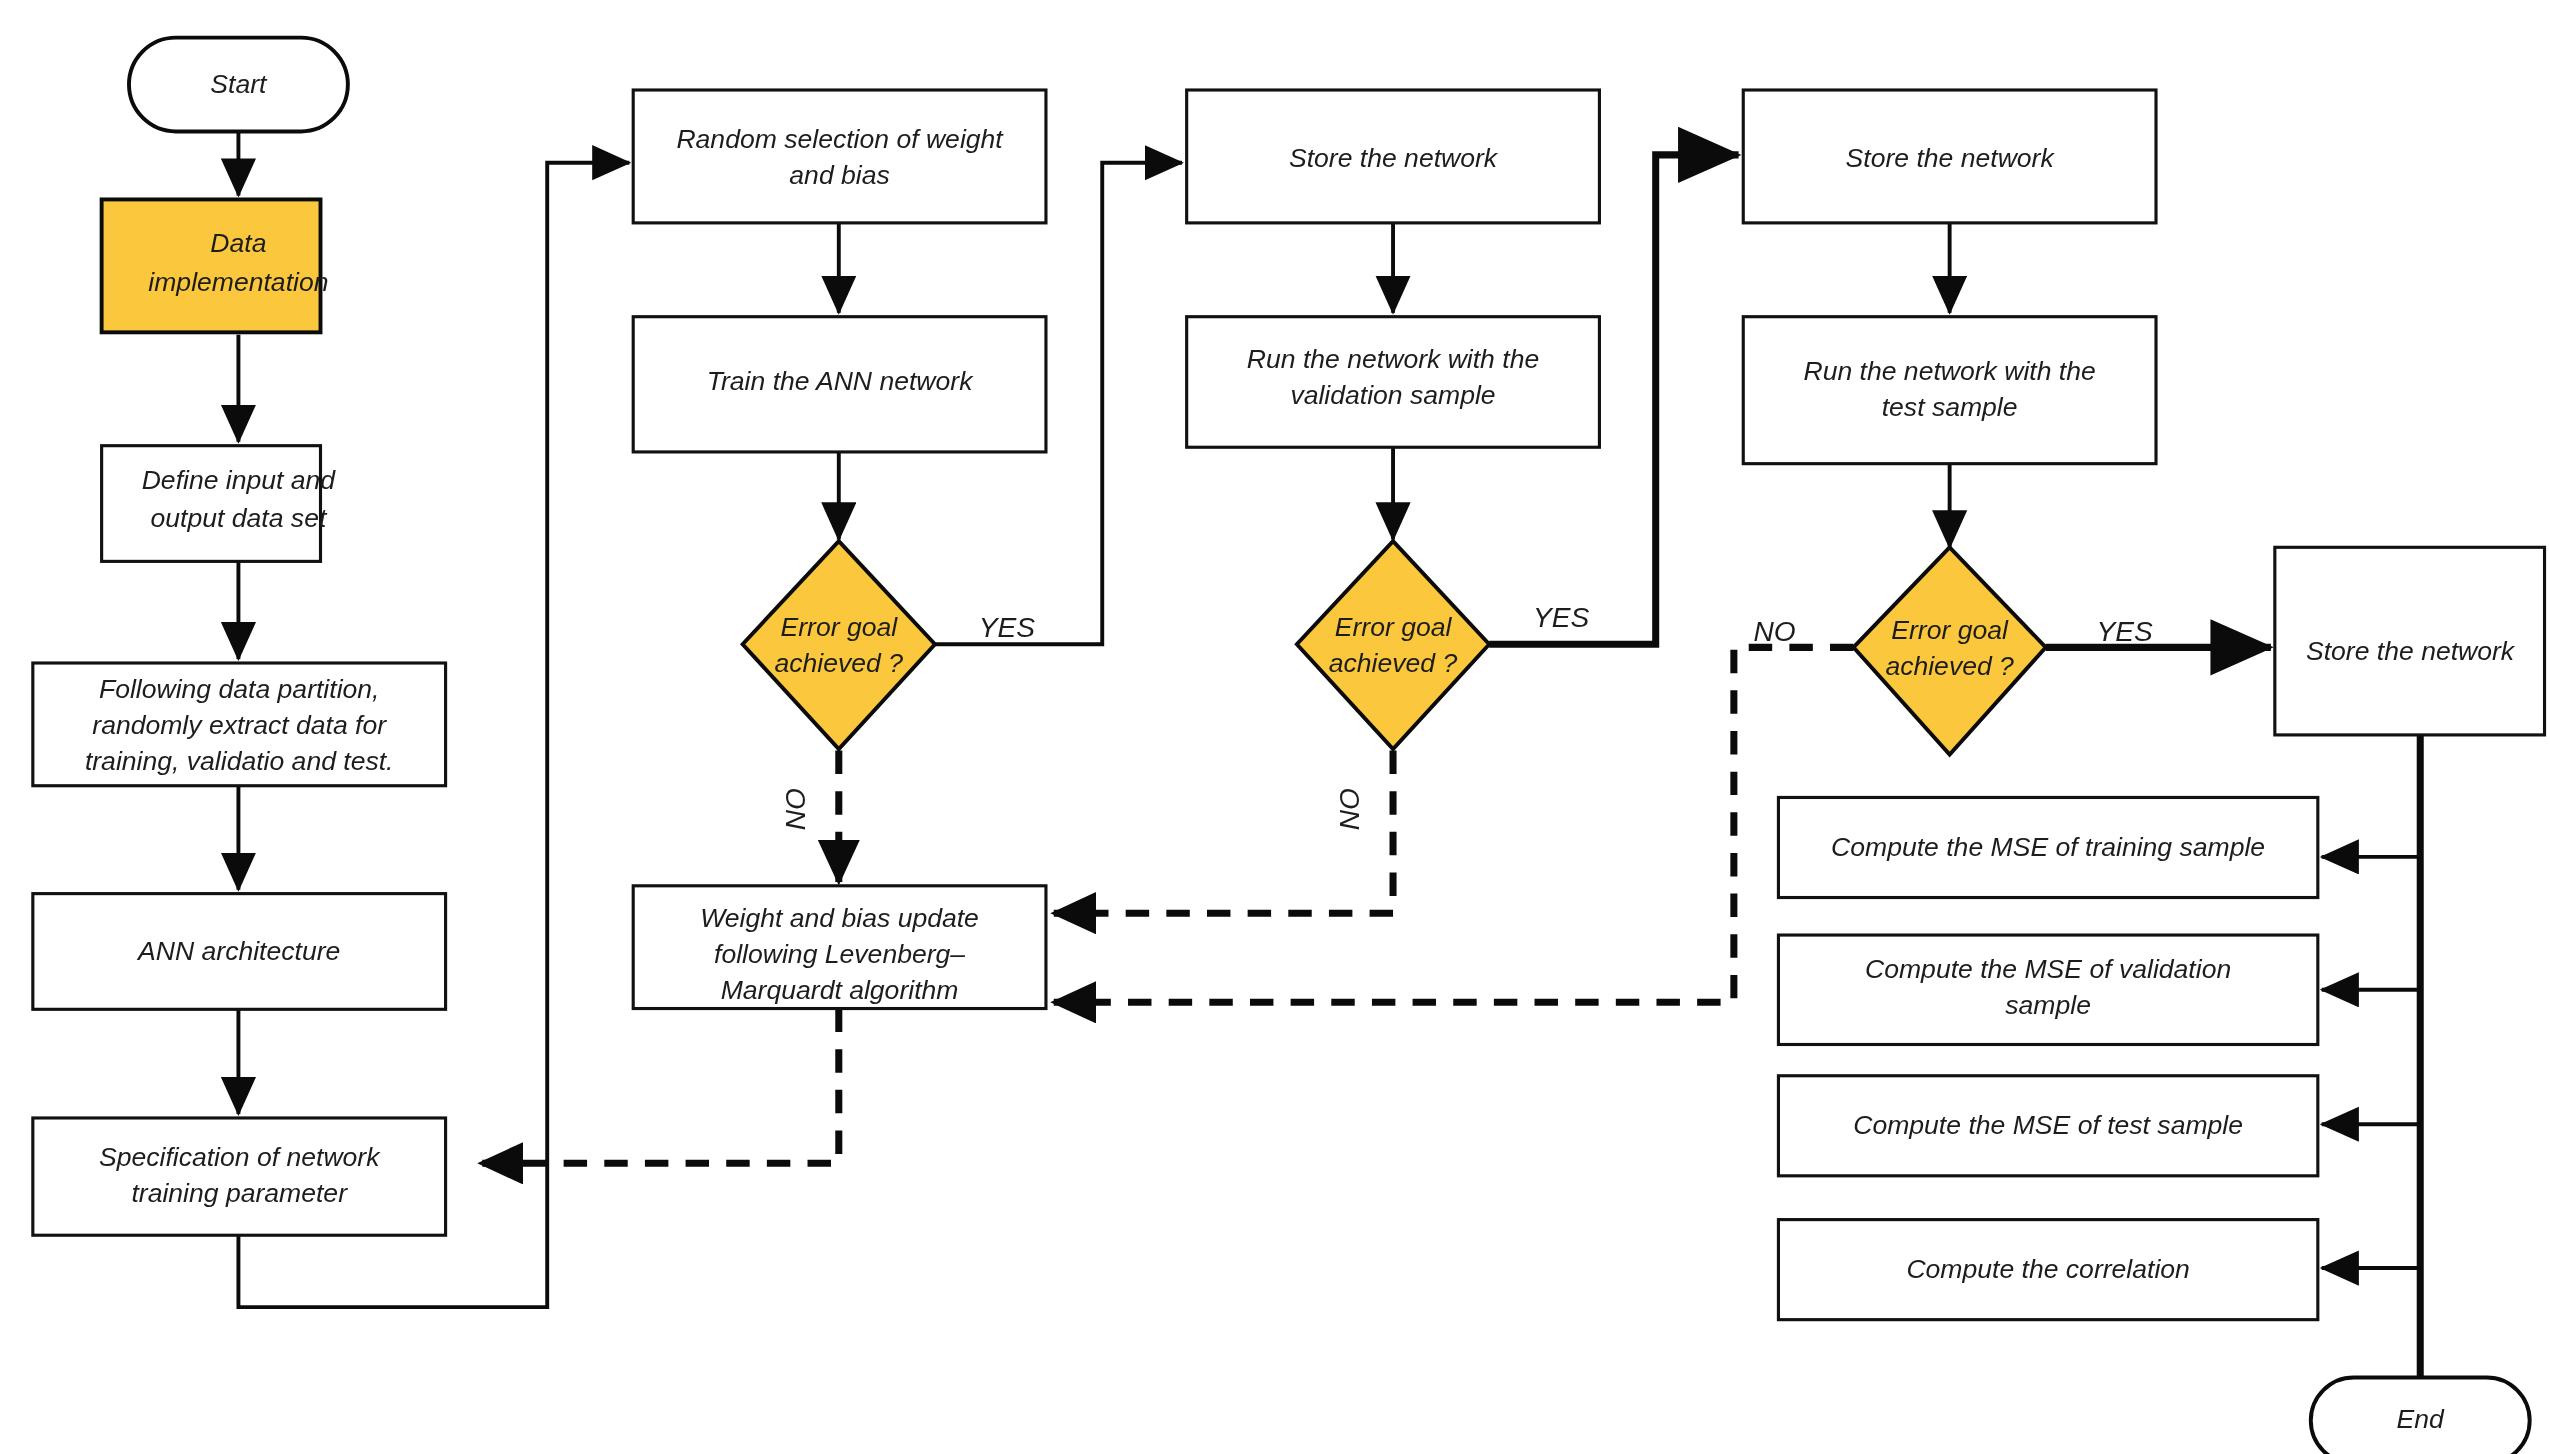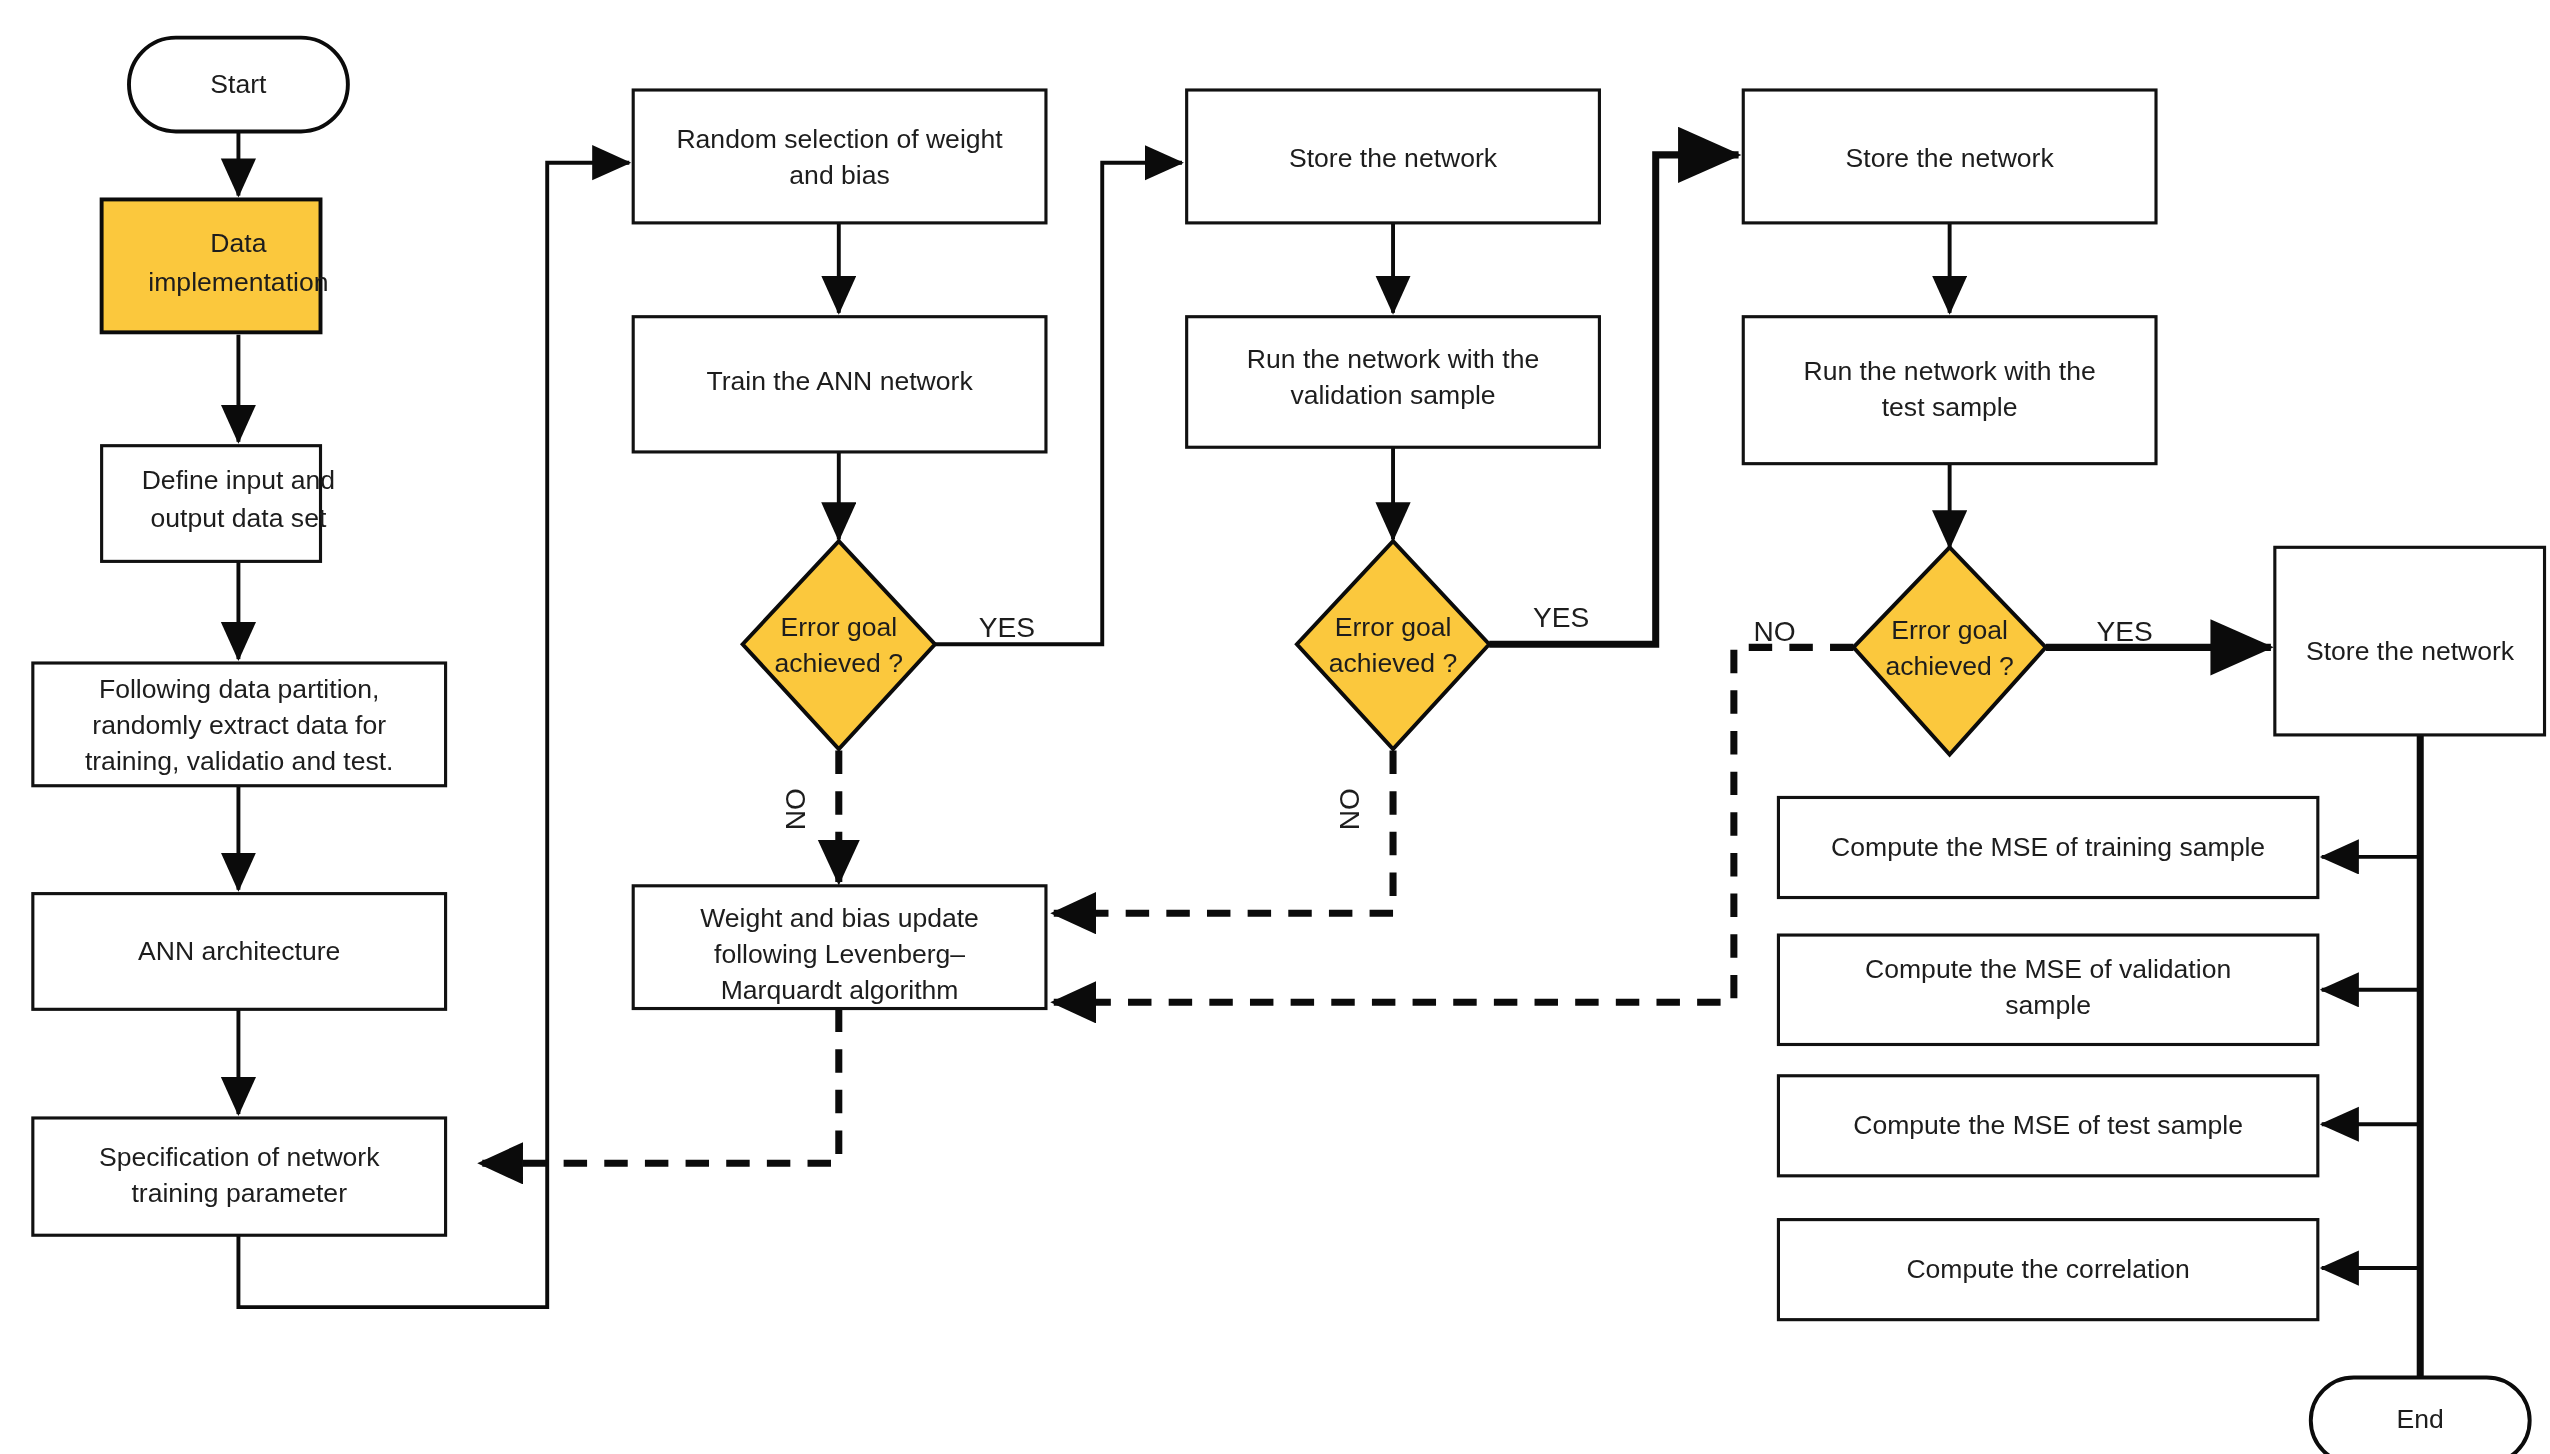--- a/index.html
+++ b/index.html
@@ -1,21 +1,21 @@
 <!DOCTYPE html>
 <html style="font-size:12.5px"><head>
 <meta charset="utf-8">
 <title>ANN Training Flowchart</title>
 <style>
   html,body{margin:0;padding:0;background:#ffffff;}
   body{
     font-family:"Liberation Sans","DejaVu Sans",sans-serif;
     width:2550px;height:1455px;overflow:hidden;
   }
-  #stage{position:relative;width:2550px;height:1455px;background:#fff;}
+  #stage{position:relative;width:2550px;height:1455px;background:#fff;font-style:italic;}
   svg#flow{position:absolute;left:0;top:0;width:2550px;height:1455px;display:block;}
   .node-fill-white{fill:#ffffff;}
   .node-fill-yellow{fill:#FBC83D;}
   .node-stroke{stroke:#0b0b0b;stroke-width:5;}
   .node-stroke-thin{stroke:#111111;stroke-width:4;}
   .edge{stroke:#0b0b0b;stroke-width:5;fill:none;}
   .edge-thick{stroke:#0b0b0b;stroke-width:9;fill:none;}
   .edge-dash{stroke:#0b0b0b;stroke-width:9;fill:none;stroke-dasharray:30 22;stroke-linecap:butt;}
   text.nodetext{
     font-family:"Liberation Sans","DejaVu Sans",sans-serif;

